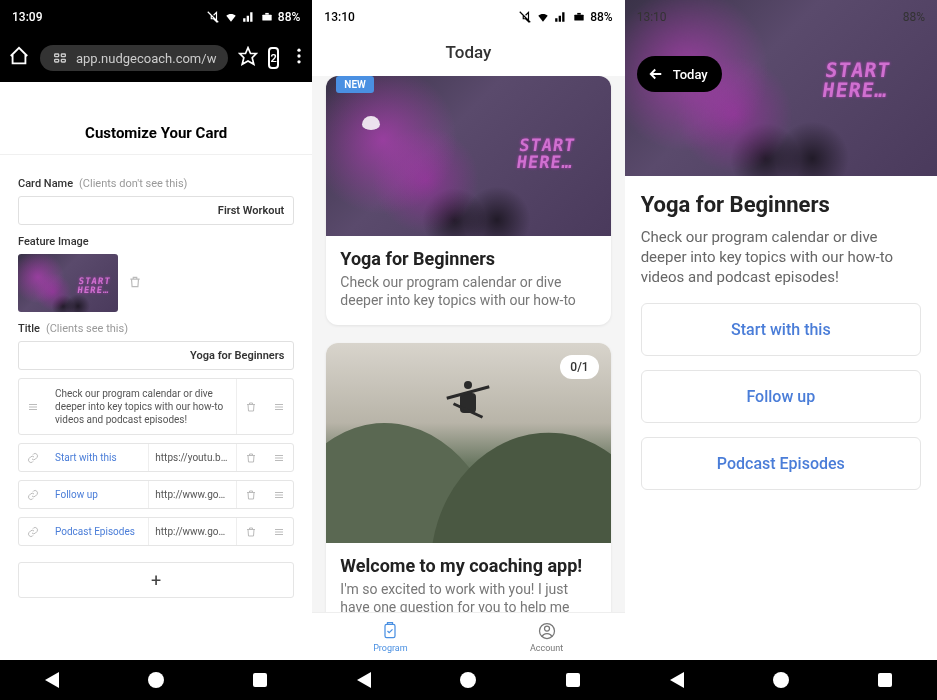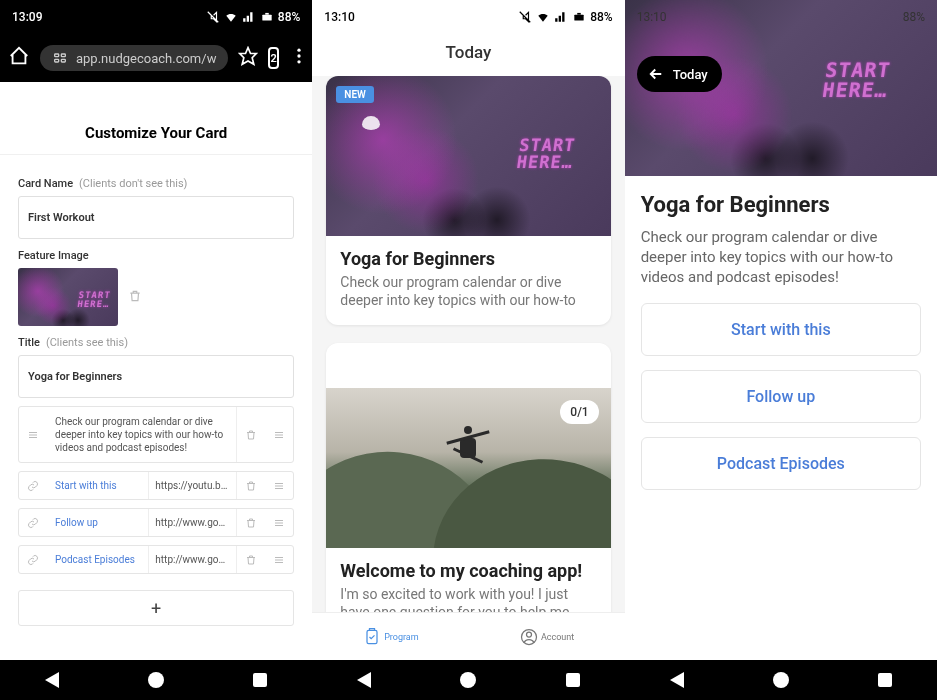--- a/index.html
+++ b/index.html
@@ -25,21 +25,21 @@
   .addrbar .tabcount { border: 2px solid #fff; border-radius: 4px; width: 22px; height: 22px; display: flex; align-items: center; justify-content: center; font-size: 11px; font-weight: 600; }
   .addrbar .menu svg { width: 20px; height: 20px; }
 
   
   .p1-page { flex: 1; background: #fff; overflow-y: auto; margin-top: 32px; }
   .p1-header { text-align: center; padding: 10px 0 12px; font-weight: 700; font-size: 15px; border-bottom: 1px solid #f0f0f0; }
   .p1-body { padding: 12px 18px; font-size: 11px; color: #555; }
   .field-label { display: flex; gap: 6px; margin-bottom: 6px; margin-top: 10px; }
   .field-label .lbl { color: #333; font-weight: 500; }
   .field-label .hint { color: #999; }
-  .text-input { width: 100%; border: 1px solid #e0e0e0; border-radius: 3px; padding: 14px 9px; font-size: 11px; color: #333; }
+  .text-input { width: 100%; border: 1px solid #e0e0e0; border-radius: 3px; padding: 7px 9px; font-size: 11px; color: #333; text-align: right; }
   .feature-row { display: flex; align-items: center; gap: 10px; margin-top: 6px; }
   .feature-thumb { width: 100px; height: 58px; border-radius: 3px; position: relative; overflow: hidden; }
   .hero-bg {
     background: linear-gradient(135deg, #3a3248 0%, #5a4a6c 40%, #4a3a5c 100%);
     position: relative;
   }
   .hero-bg::before {
     content: "";
     position: absolute; inset: 0;
     background:
@@ -70,38 +70,38 @@
   .content-block .link-label { flex: 1; padding: 8px; font-size: 10px; color: #4a7dd8; border-right: 1px solid #eee; }
   .content-block .link-url { width: 88px; padding: 8px 6px; font-size: 10px; color: #555; overflow: hidden; text-overflow: ellipsis; white-space: nowrap; border: none; background: transparent; border-right: 1px solid #eee; }
   .add-block { border: 1px solid #e5e5e5; border-radius: 3px; margin-top: 16px; height: 36px; display: flex; align-items: center; justify-content: center; font-size: 18px; color: #444; }
 
   
   .p2-title { text-align: center; padding: 8px 0 14px; font-size: 17px; font-weight: 500; color: #333; background: #fff; }
   .p2-body { flex: 1; padding: 0 14px; overflow-y: hidden; background: #f5f5f5; }
   .card { background: #fff; border-radius: 12px; overflow: hidden; margin-bottom: 18px; box-shadow: 0 1px 3px rgba(0,0,0,0.08); }
   .card-hero { height: 160px; position: relative; }
   .card-hero .hero-text { right: 36px; top: 38%; font-size: 17px; line-height: 17px; }
-  .card .new-badge { position: absolute; top: 10px; left: 10px; background: #4a90e2; color: #fff; font-size: 10px; font-weight: 600; padding: 3px 8px; border-radius: 3px; }
+  .card .new-badge { position: absolute; top: 0; left: 10px; background: #4a90e2; color: #fff; font-size: 10px; font-weight: 600; padding: 3px 8px; border-radius: 3px; }
   .card .dot { position: absolute; top: 40px; left: 36px; width: 18px; height: 14px; background: rgba(255,255,255,0.85); border-radius: 50% 50% 50% 50% / 60% 60% 40% 40%; }
   .card-body { padding: 12px 14px 16px; }
   .card-body .ct { font-size: 18px; font-weight: 700; color: #222; margin-bottom: 4px; }
   .card-body .cd { font-size: 14px; color: #777; line-height: 18px; max-height: 36px; overflow: hidden; }
 
-  .mountain-hero { height: 160px; position: relative; background: linear-gradient(to bottom, #d8d4cc 0%, #b8b4a8 40%, #6a7862 60%, #4a5842 100%); overflow: hidden; margin-top: 45px; }
+  .mountain-hero { height: 200px; position: relative; background: linear-gradient(to bottom, #d8d4cc 0%, #b8b4a8 40%, #6a7862 60%, #4a5842 100%); overflow: hidden; }
   .mountain-hero::before { content:""; position:absolute; left:-20%; bottom:-10%; width:80%; height:70%; background: #5a6852; border-radius: 50% 50% 0 0 / 100% 100% 0 0; transform: rotate(-5deg); }
   .mountain-hero::after { content:""; position:absolute; right:-20%; bottom:-10%; width:80%; height:65%; background: #4a5842; border-radius: 50% 50% 0 0 / 100% 100% 0 0; transform: rotate(8deg); }
   .jumper { position:absolute; top:30px; left:50%; transform: translateX(-50%); width: 60px; height: 60px; }
   .jumper::before { content:""; position:absolute; top:20px; left:22px; width:16px; height:20px; background:#2a2a2a; border-radius: 4px; }
   .jumper::after { content:""; position:absolute; top:8px; left:26px; width:8px; height:8px; background:#2a2a2a; border-radius:50%; }
   .jumper .arms { position:absolute; top:18px; left:8px; width:44px; height:3px; background:#2a2a2a; transform: rotate(-15deg); }
   .jumper .legs { position:absolute; top:36px; left:14px; width:32px; height:3px; background:#2a2a2a; transform: rotate(25deg); }
   .progress-pill { position:absolute; top:12px; right:12px; background:#fff; border-radius: 14px; padding: 5px 10px; font-size: 12px; font-weight: 500; color:#333; }
 
   .tabbar { height: 48px; background: #fff; border-top: 1px solid #eee; display: flex; }
-  .tabbar .tab { flex: 1; display: flex; flex-direction: row; align-items: center; justify-content: center; gap: 2px; font-size: 9px; color: #777; }
+  .tabbar .tab { flex: 1; display: flex; flex-direction: column; align-items: center; justify-content: center; gap: 2px; font-size: 9px; color: #777; }
   .tabbar .tab.active { color: #4a90e2; }
   .tabbar .tab svg { width: 20px; height: 20px; }
 
   
   .p3-hero { height: 176px; position: relative; }
   .p3-hero .hero-bg { width: 100%; height: 100%; }
   .p3-hero .hero-text { right: 48px; top: 34%; font-size: 20px; line-height: 20px; }
   .p3-back { position: absolute; top: 56px; left: 12px; background: #000; border-radius: 20px; height: 36px; display: flex; align-items: center; padding: 0 14px 0 10px; gap: 8px; color: #fff; font-size: 13px; font-weight: 500; }
   .p3-back svg { width: 18px; height: 18px; }
   .p3-statusbar { position: absolute; top: 0; left: 0; right: 0; height: 34px; display: flex; align-items: center; justify-content: space-between; padding: 0 12px; font-size: 12px; color: #333; }

